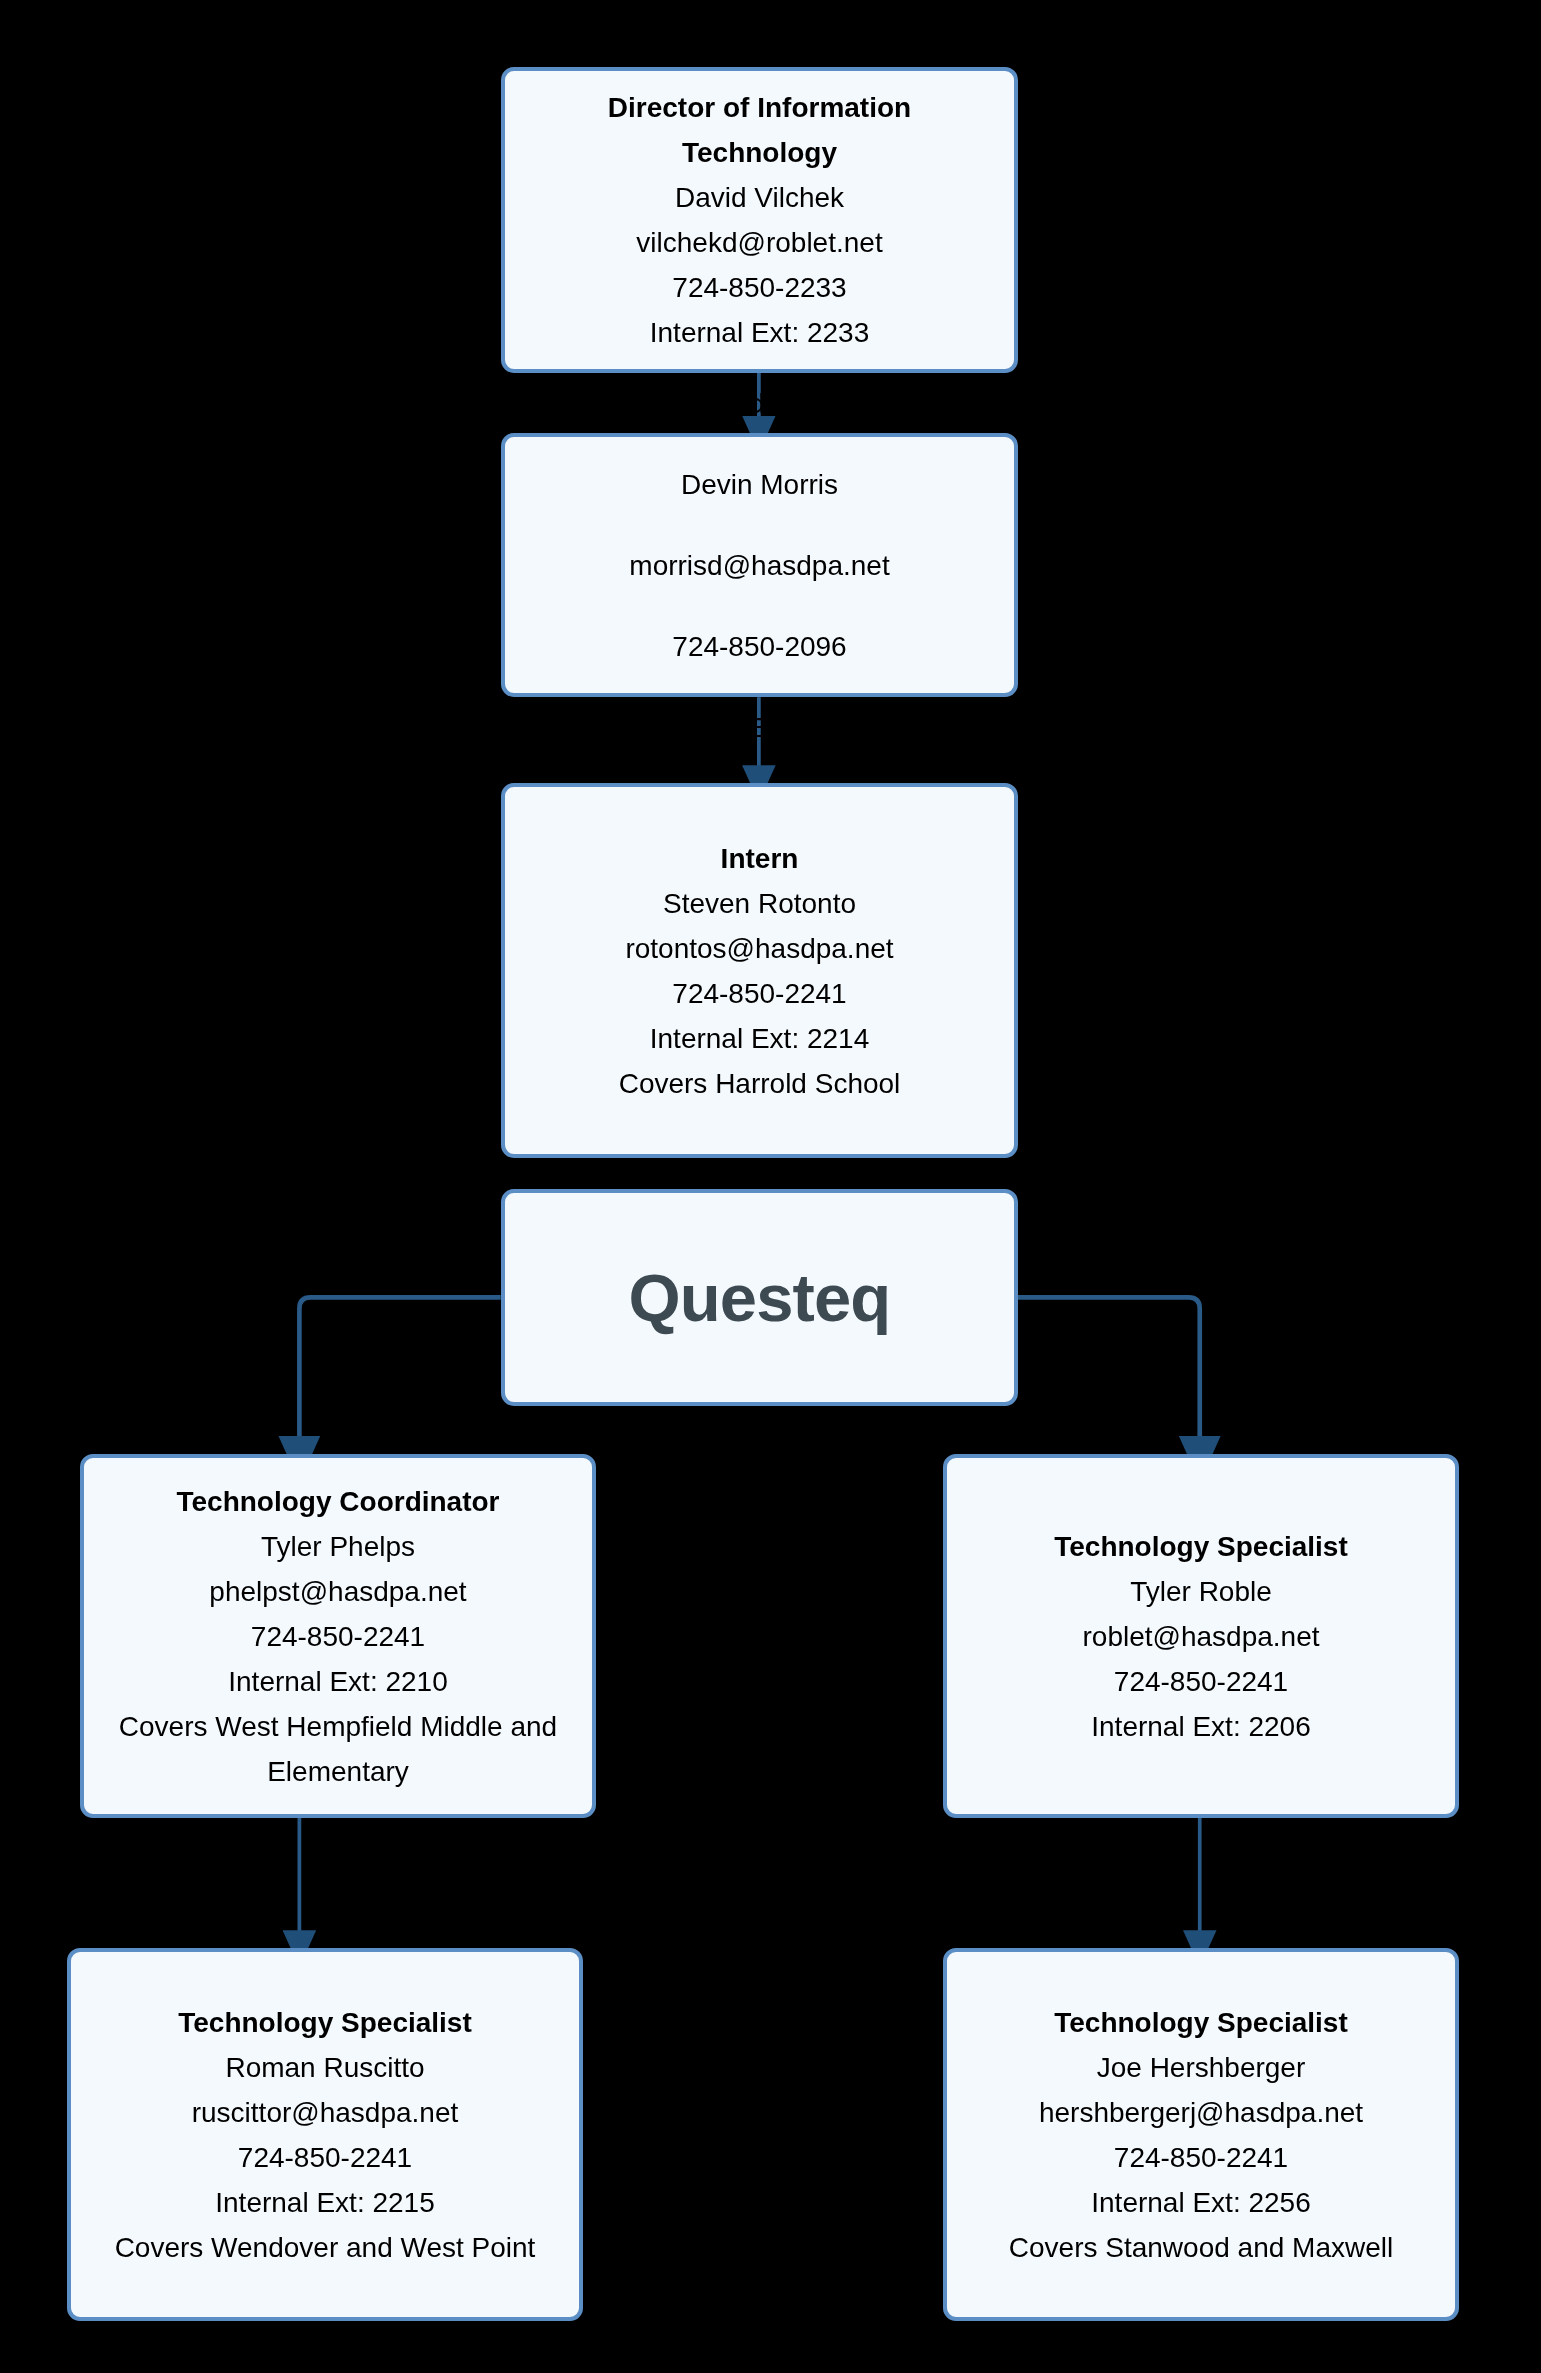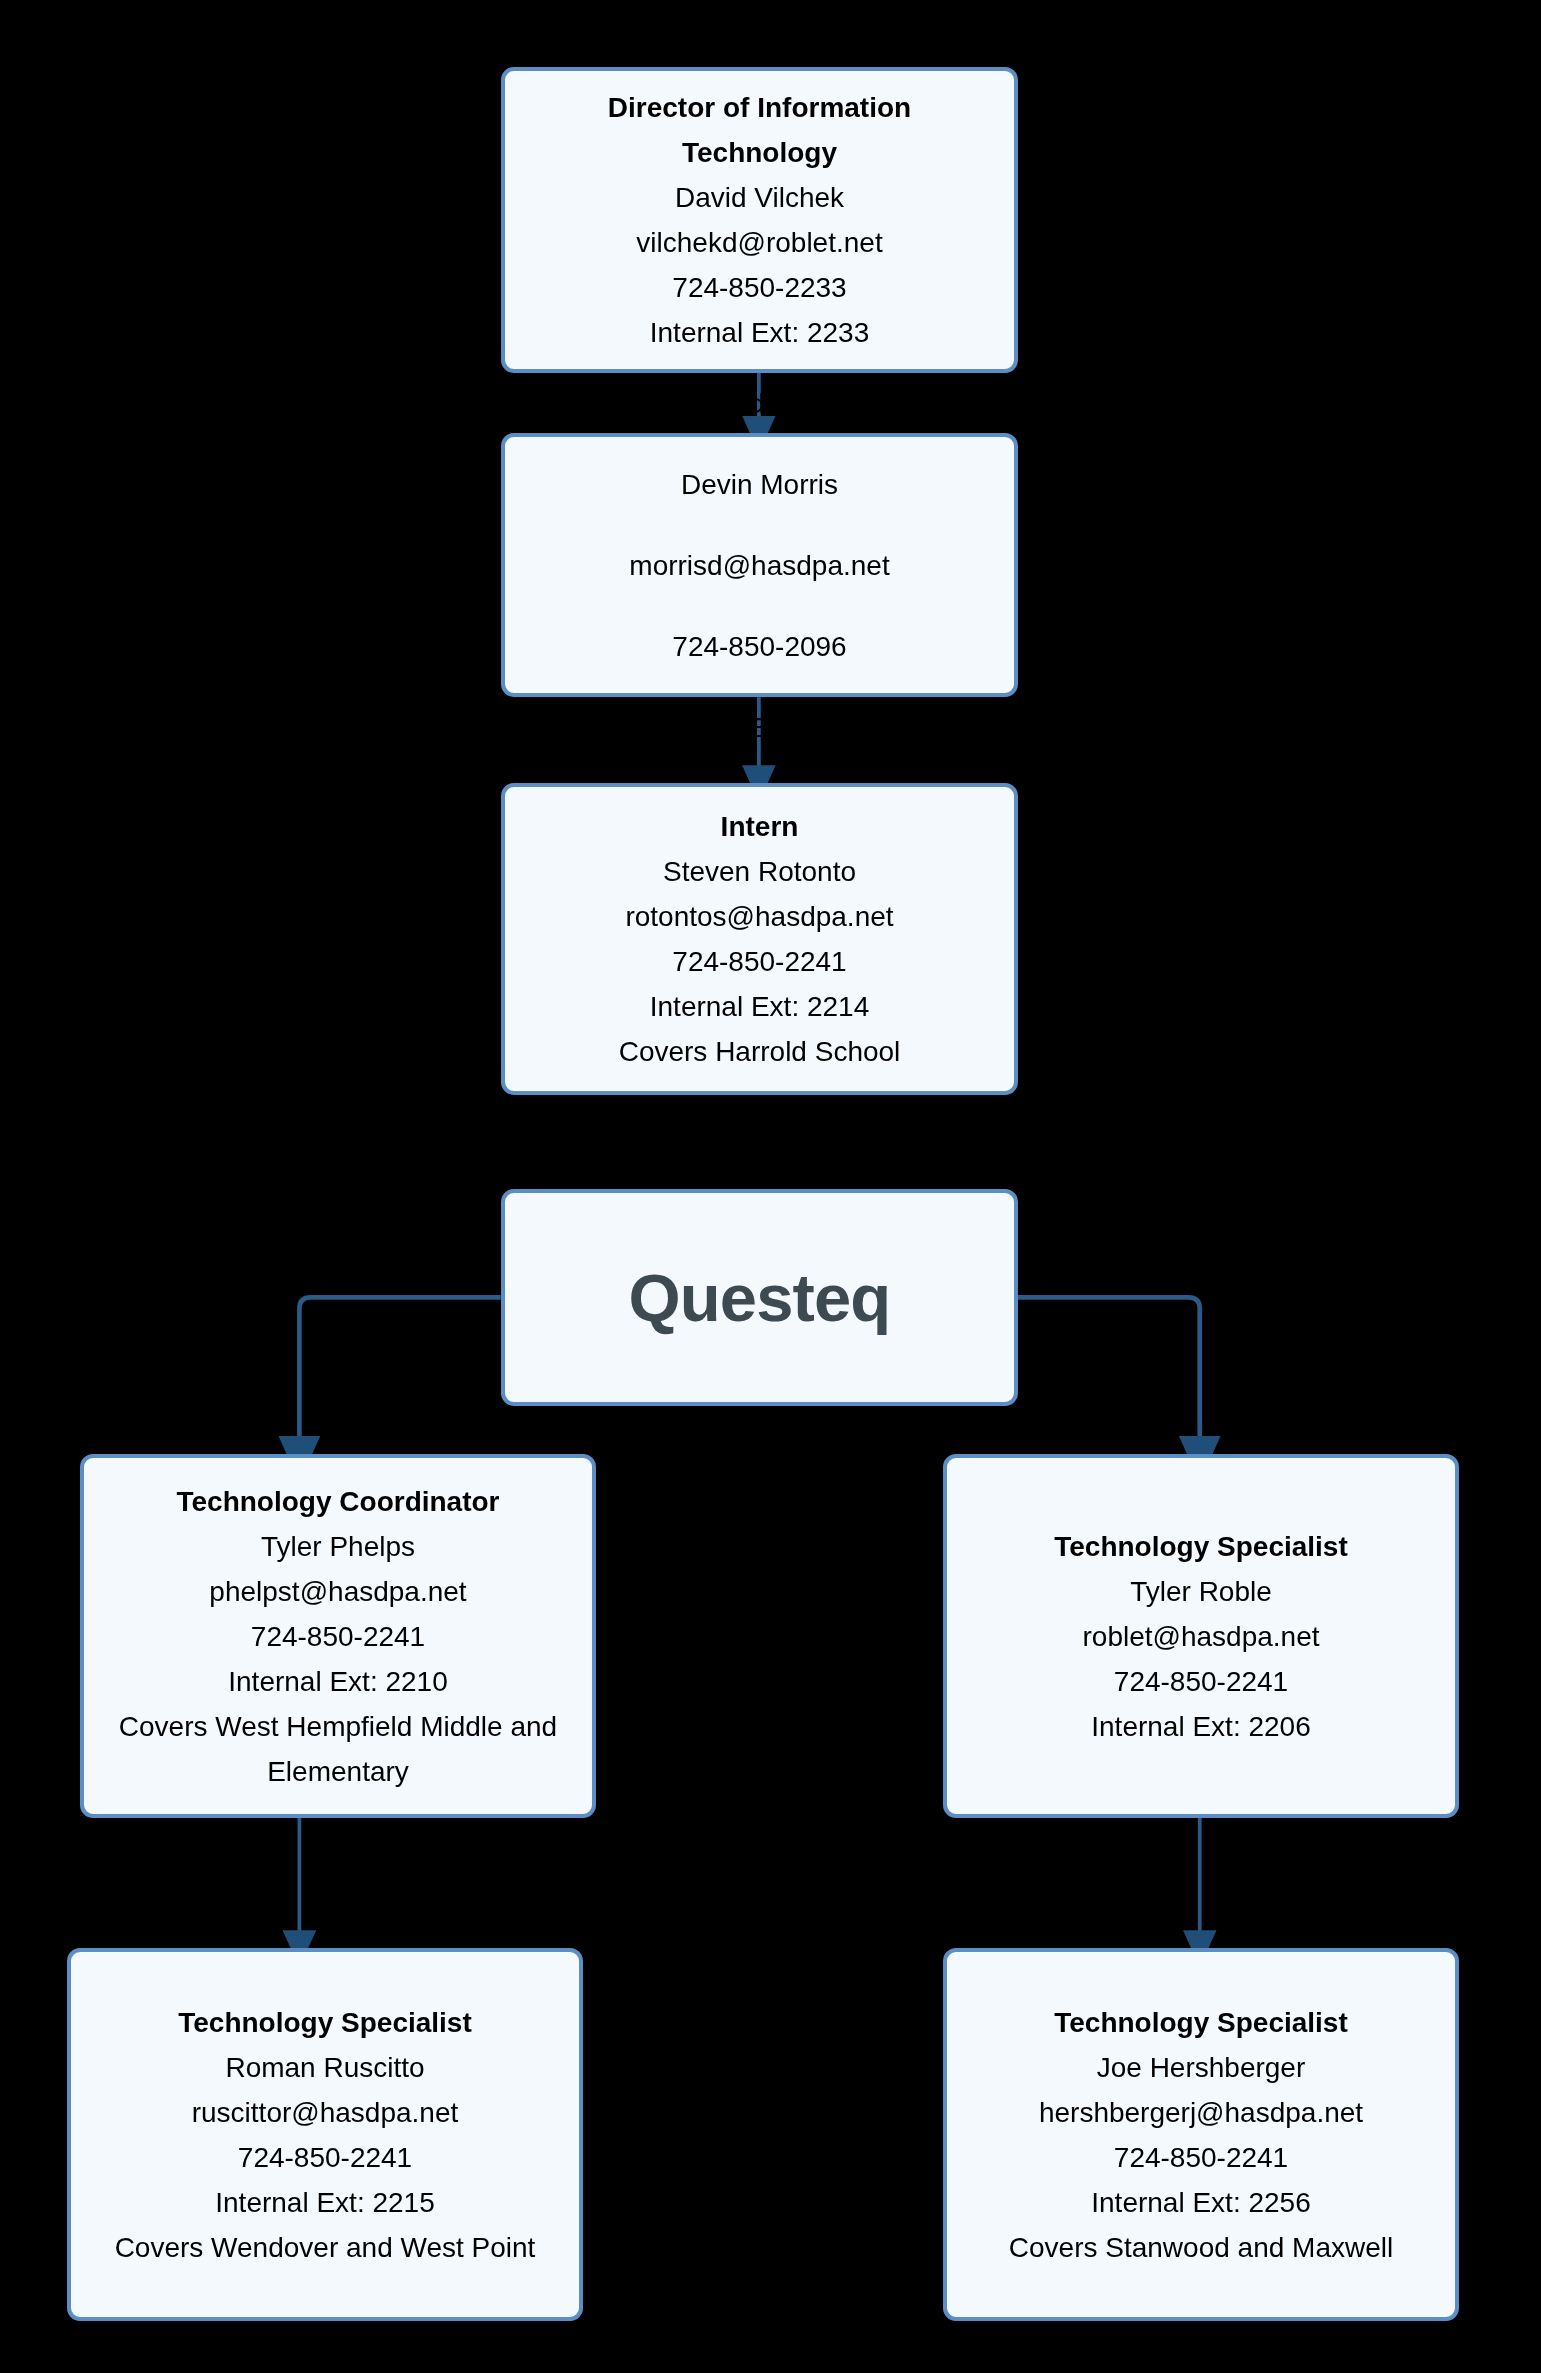--- a/index.html
+++ b/index.html
@@ -91,21 +91,21 @@
   </div>
 
   <div class="node" style="left:501px; top:433px; width:517px; height:264px; padding:13px 24px;gap:36px;">
     <span class="line title">Systems Administrator</span>
     <span class="line">Devin Morris</span>
     <span class="line">morrisd@hasdpa.net</span>
     <span class="line">724-850-2096</span>
     <span class="line">Internal Ext: 2096</span>
   </div>
 
-  <div class="node" style="left:501px; top:783px; width:517px; height:312px; padding:13px 24px;">
+  <div class="node" style="left:501px; top:783px; width:517px; height:375px; padding:13px 24px;">
     <span class="line title">Intern</span>
     <span class="line">Steven Rotonto</span>
     <span class="line">rotontos@hasdpa.net</span>
     <span class="line">724-850-2241</span>
     <span class="line">Internal Ext: 2214</span>
     <span class="line">Covers Harrold School</span>
   </div>
 
   <div class="node brand-node" style="left:501px; top:1189px; width:517px; height:217px;">
     <span class="brand-label">Questeq</span>

